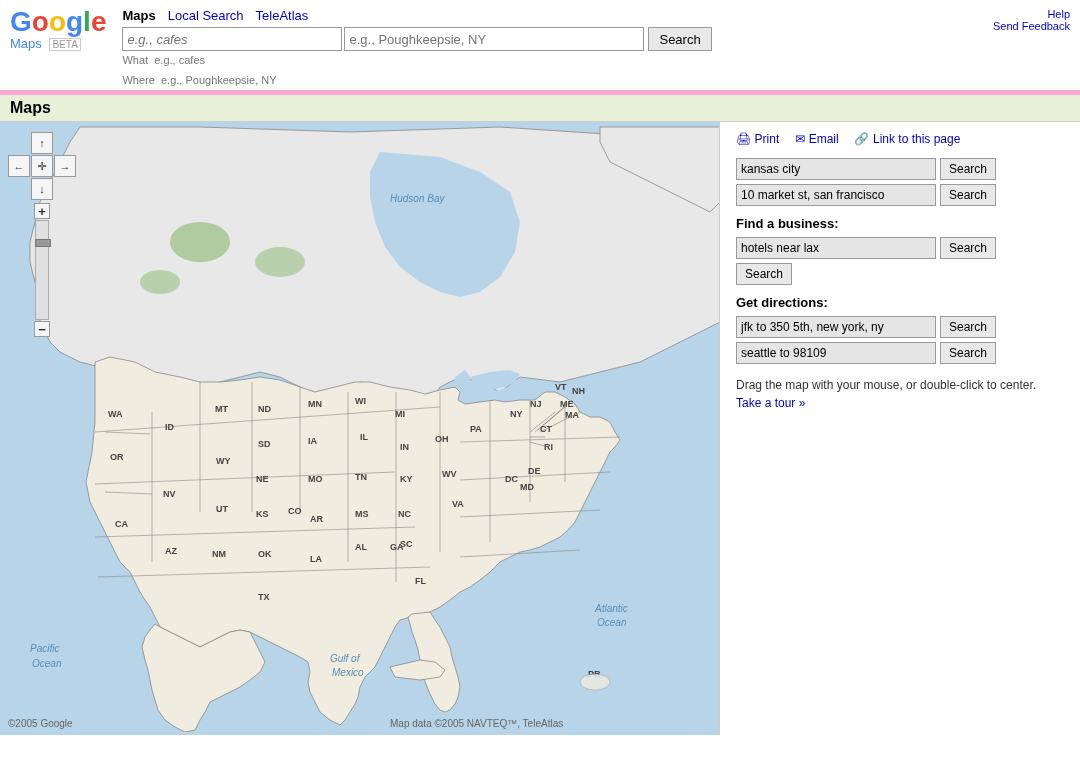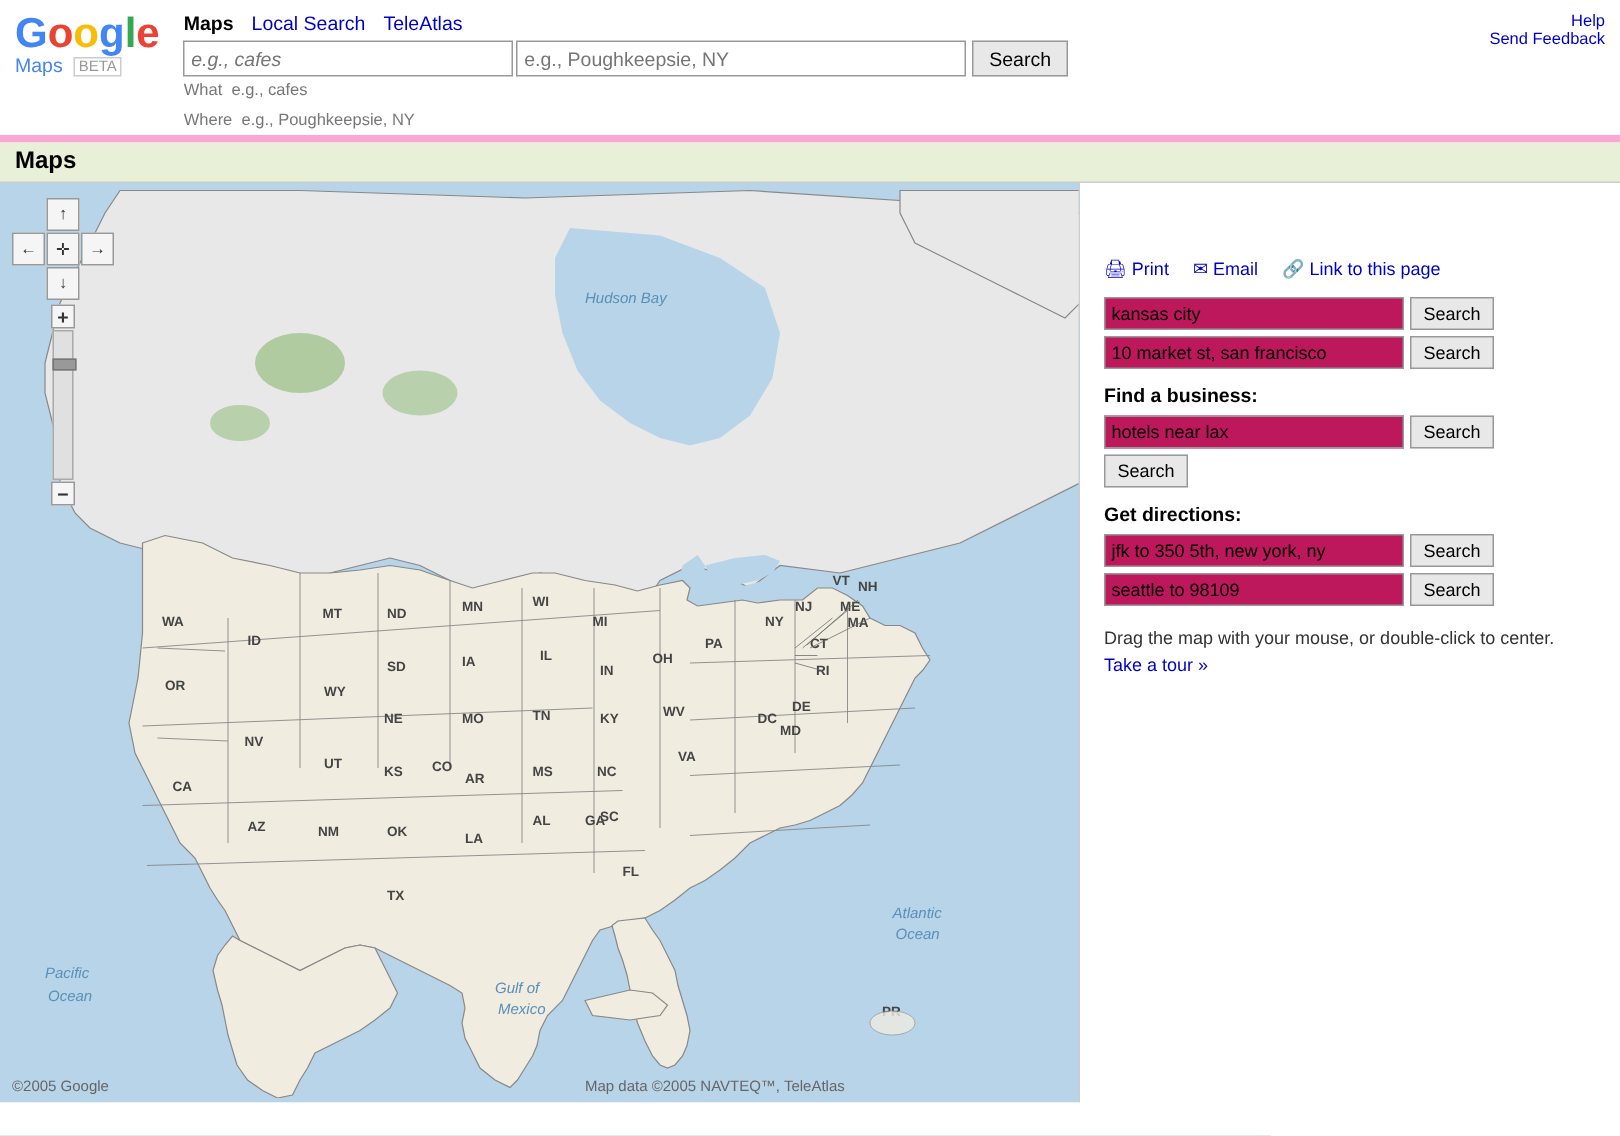--- a/index.html
+++ b/index.html
@@ -43,29 +43,29 @@
 
     
     #map-controls { position: absolute; top: 10px; left: 8px; display: flex; flex-direction: column; align-items: center; gap: 1px; z-index: 10; }
     .ctrl-btn { width: 22px; height: 22px; background: #f5f5f5; border: 1px solid #999; cursor: pointer; display: flex; align-items: center; justify-content: center; font-size: 11px; color: #333; }
     #ctrl-row { display: flex; gap: 1px; }
     #zoom-slider { display: flex; flex-direction: column; align-items: center; margin-top: 2px; gap: 1px; }
     #zoom-track { width: 12px; height: 120px; background: linear-gradient(to bottom, #e8e8e8, #e8e8e8); border: 1px solid #999; position: relative; display: flex; flex-direction: column; }
     #zoom-thumb { width: 14px; height: 6px; background: #aaa; border: 1px solid #888; position: absolute; left: -1px; top: 20px; cursor: pointer; }
 
     
-    #right-panel { flex: 1; padding: 10px 16px; margin-top: 40px; }
+    #right-panel { flex: 1; padding: 10px 16px; }
     #panel-top-links { display: flex; gap: 16px; margin-bottom: 12px; font-size: 12px; }
     #panel-top-links a { color: #00c; text-decoration: none; }
 
     #example-searches-title { color: #c60; font-size: 15px; font-weight: bold; margin-bottom: 10px; }
 
     .section-title { font-weight: bold; font-size: 13px; margin-bottom: 6px; margin-top: 10px; }
     .search-example-row { display: flex; align-items: center; gap: 4px; margin-bottom: 4px; }
-    .example-input { border: 1px solid #999; height: 22px; width: 200px; padding: 0 4px; font-size: 12px; background: #be185d; }
+    .example-input { border: 1px solid #999; height: 22px; width: 200px; padding: 0 4px; font-size: 12px; background: #e5e5e5; }
     .example-search-btn { border: 1px solid #999; background: #e8e8e8; height: 22px; padding: 0 8px; font-size: 12px; cursor: pointer; }
 
     #drag-note { font-size: 12px; color: #333; margin-top: 12px; line-height: 1.5; }
     #drag-note a { color: #00c; text-decoration: none; }
     .land { fill: #f0ece0; stroke: #888; stroke-width: 0.8; }
     .canada { fill: #e8e8e8; stroke: #888; stroke-width: 0.8; }
     .mexico { fill: #f0ece0; stroke: #888; stroke-width: 0.8; }
     .water-body { fill: #b8d4e8; }
     .state-label { font-size: 9px; fill: #444; font-family: Arial, sans-serif; font-weight: bold; }
     .water-label { font-size: 10px; fill: #5a8fb8; font-family: Arial, sans-serif; font-style: italic; }

